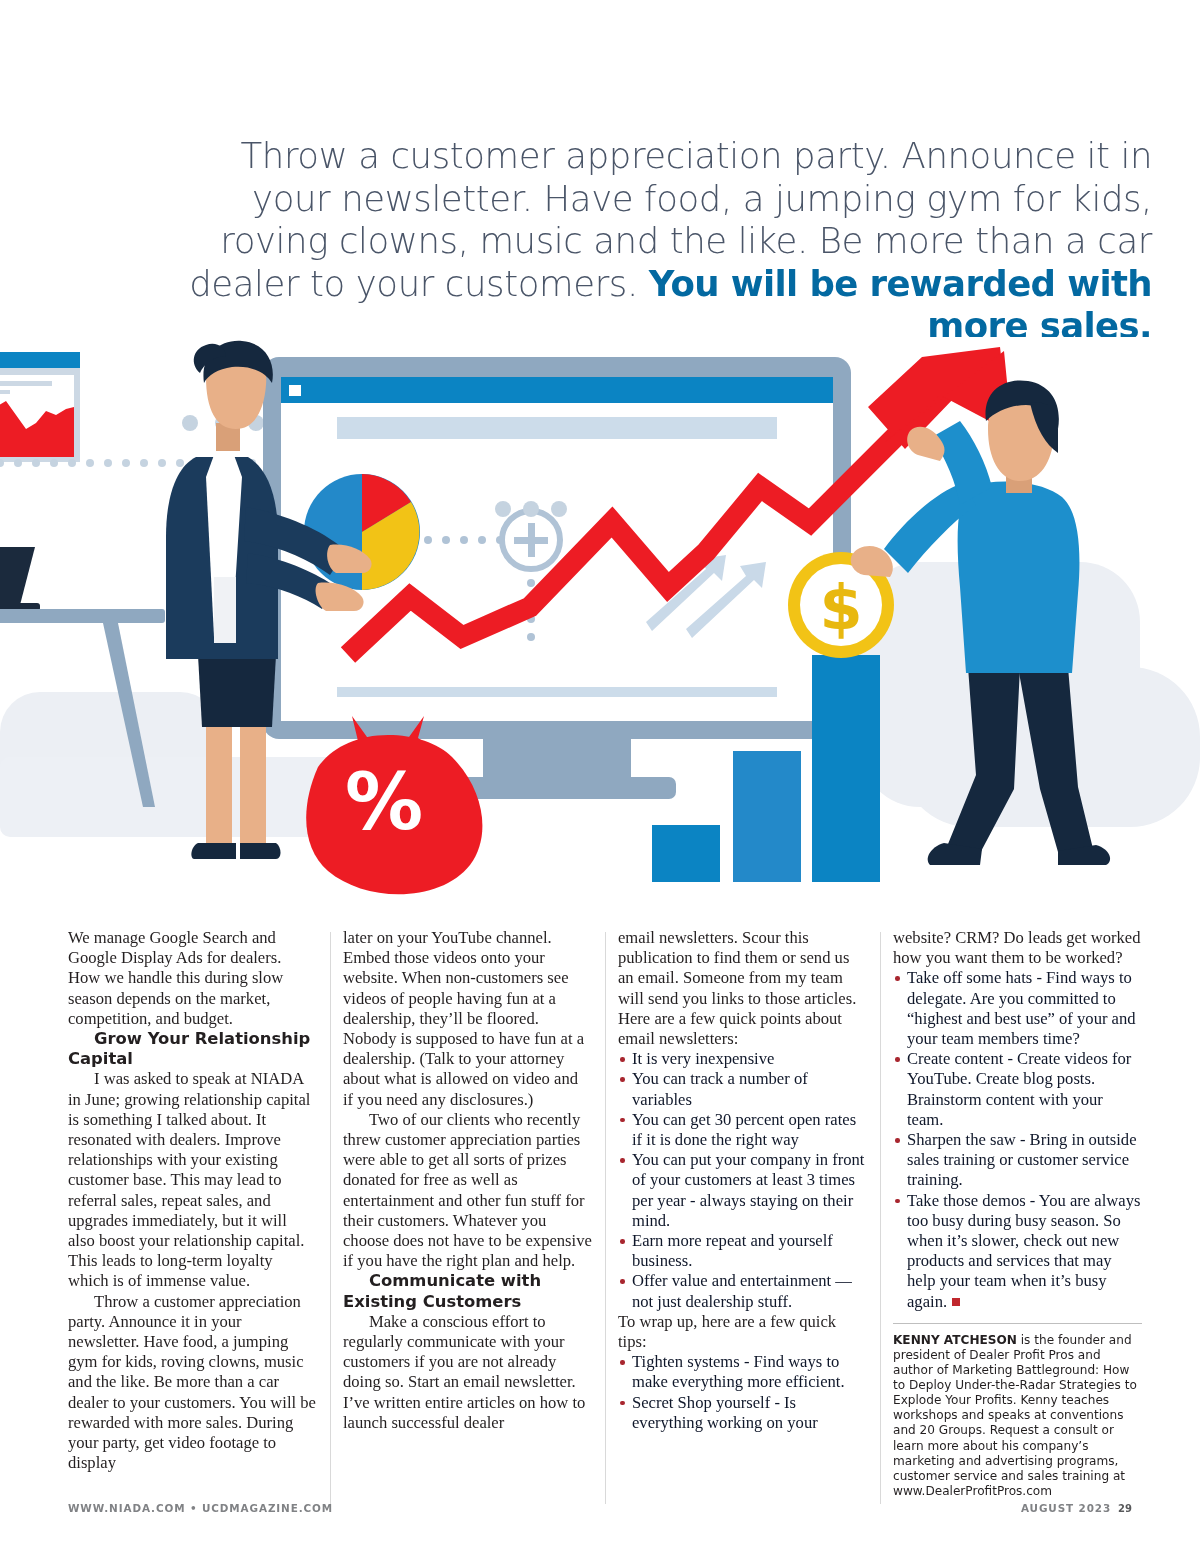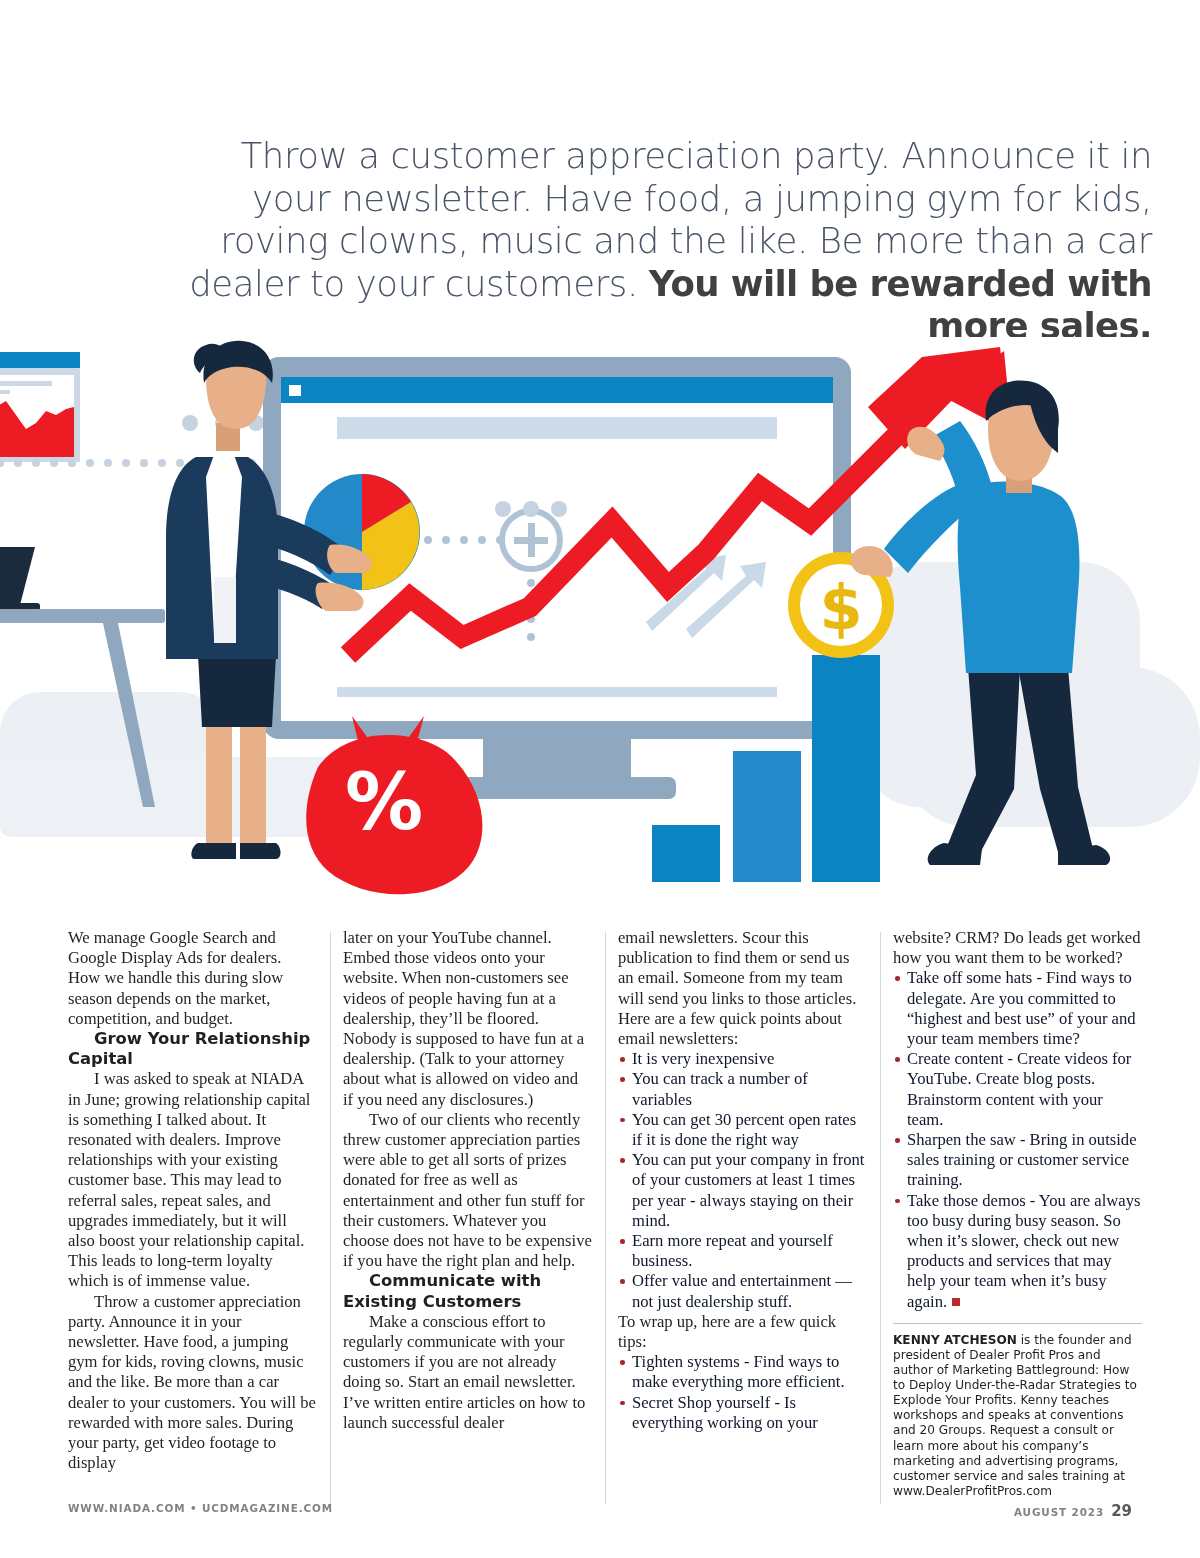--- a/index.html
+++ b/index.html
@@ -26,21 +26,21 @@
   .pullquote{
     position:absolute;right:48px;top:0;width:990px;
     text-align:right;
     font-family:"DejaVu Sans",sans-serif;
     font-size:35.5px;line-height:42.5px;
     color:#4a5568;
     letter-spacing:-0.4px;
     font-weight:300;
   }
   .pullquote .hl{
-    color:#404040;font-weight:bold;letter-spacing:-0.6px;
+    color:#0369a1;font-weight:bold;letter-spacing:-0.6px;
   }
 
   
   .hero{
     position:absolute;left:0;top:337px;width:1200px;height:570px;
     background:#ffffff;overflow:hidden;
   }
   .hero svg{display:block;}
 
   
@@ -124,21 +124,21 @@
     color:#808285;font-weight:bold;
   }
   .footer-right{
     position:absolute;right:68px;top:0;
     font-family:"DejaVu Sans",sans-serif;
     font-size:10.4px;letter-spacing:0.9px;
     color:#808285;font-weight:bold;
     text-align:right;
   }
   .footer-right .pageno{
-    font-size:15px;color:#58595b;margin-left:7px;letter-spacing:0;
+    font-size:10px;color:#58595b;margin-left:7px;letter-spacing:0;
   }
 </style>
 </head>
 <body>
 
 <div class="pullquote-wrap">
   <div class="pq-dots">
     <span></span>
     <span></span>
     <span></span>
@@ -346,21 +346,21 @@
     <h3 class="subhead">Communicate with Existing Customers</h3>
     <p class="body indent">Make a conscious effort to regularly communicate with your customers if you are not already doing so. Start an email newsletter. I’ve written entire articles on how to launch successful dealer</p>
   </div>
 
   <div class="col col-3">
     <p class="body">email newsletters. Scour this publication to find them or send us an email. Someone from my team will send you links to those articles. Here are a few quick points about email newsletters:</p>
     <ul class="bullets">
       <li>It is very inexpensive</li>
       <li>You can track a number of variables</li>
       <li>You can get 30 percent open rates if it is done the right way</li>
-      <li>You can put your company in front of your customers at least 1 times per year - always staying on their mind.</li>
+      <li>You can put your company in front of your customers at least 3 times per year - always staying on their mind.</li>
       <li>Earn more repeat and yourself business.</li>
       <li>Offer value and entertainment — not just dealership stuff.</li>
     </ul>
     <p class="body"> To wrap up, here are a few quick tips:</p>
     <ul class="bullets">
       <li>Tighten systems - Find ways to make everything more efficient.</li>
       <li>Secret Shop yourself - Is everything working on your</li>
     </ul>
   </div>
 

